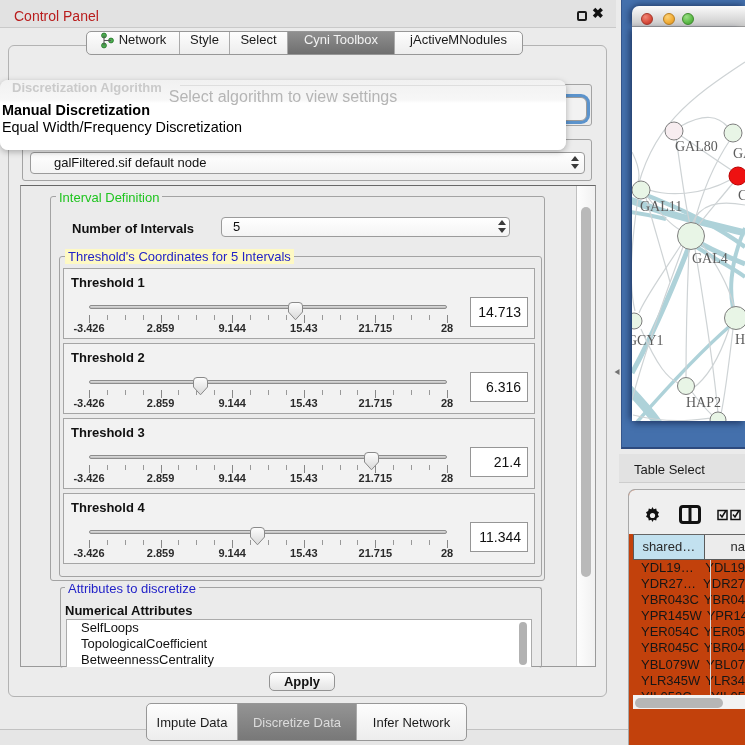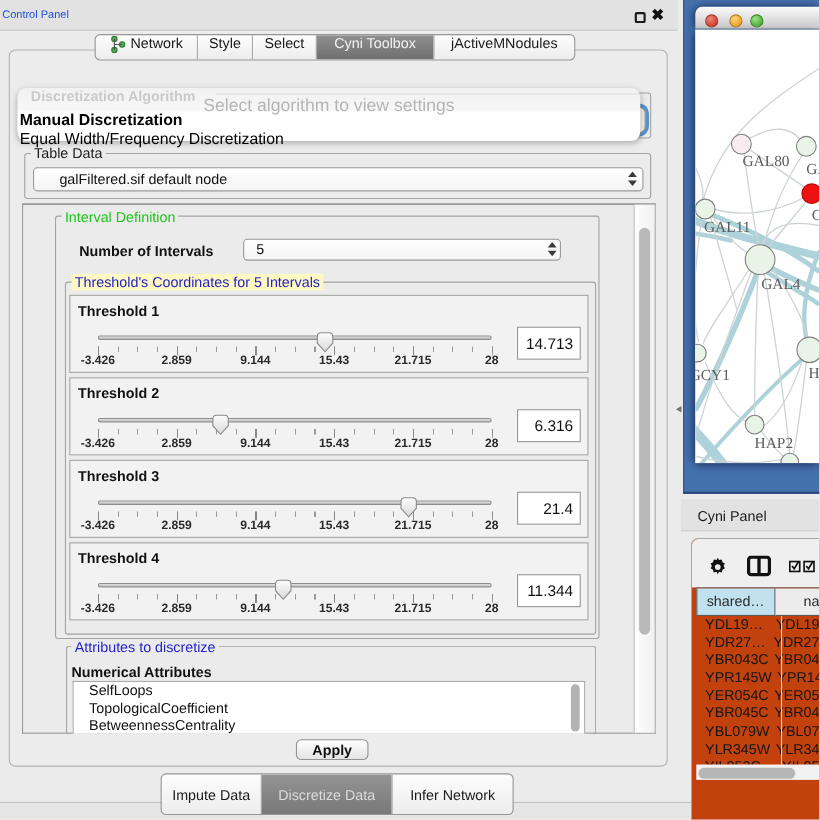--- a/index.html
+++ b/index.html
@@ -1,18 +1,18 @@
 <!DOCTYPE html>
 <html><head><meta charset="utf-8"><style>
 *{margin:0;padding:0;box-sizing:border-box}
 html,body{width:745px;height:745px;overflow:hidden}
 body{font-family:"Liberation Sans",sans-serif;background:#ebebeb;position:relative}
 .abs{position:absolute}
 #cptitle{left:0;top:0;width:616px;height:28px;background:#e2e2e2;border-bottom:1px solid #c9c9c9}
-#cptitle .t{position:absolute;left:2px;top:8px;font-size:10px;color:#1d4ed8}
+#cptitle .t{position:absolute;left:14px;top:8px;font-size:14px;color:#b91c1c}
 #minbox{left:577px;top:11px;width:10px;height:10px;border:2px solid #1b1b1b;border-radius:2px}
 #closex{left:592px;top:5px;font-size:14px;font-weight:bold;color:#111}
 #mainpanel{left:8px;top:45px;width:599px;height:652px;background:#ececec;border:1px solid #b3b3b3;border-radius:6px}
 
 #toptabs{left:86px;top:31px;height:24px;display:flex;background:linear-gradient(#fdfdfd,#ededed);border:1px solid #979797;border-radius:5px;overflow:hidden;z-index:30;font-size:13px;color:#1a1a1a}
 #toptabs .tab{display:flex;align-items:flex-start;justify-content:center;border-right:1px solid #aaa;height:100%}
 #toptabs .tab:last-child{border-right:none}
 #toptabs .sel{background:linear-gradient(#8f8f8f,#6f6f6f);color:#f2f2f2}
 
 .group{border:1px solid #a3a3a3;border-radius:3px}
@@ -41,21 +41,21 @@
 #listthumb{left:519px;top:622px;width:8px;height:43px;background:#b2b2b2;border-radius:4px}
 
 #apply{left:269px;top:672px;width:66px;height:19px;background:linear-gradient(#ffffff,#e4e4e4);border:1px solid #939393;border-radius:5px;font-size:13px;font-weight:bold;text-align:center;line-height:17px;color:#111}
 
 #bottabs{left:146px;top:703px;height:38px;display:flex;background:linear-gradient(#fdfdfd,#ededed);border:1px solid #979797;border-radius:5px;overflow:hidden;font-size:13px;color:#1a1a1a;z-index:5}
 #bottabs .tab{display:flex;align-items:center;justify-content:center;border-right:1px solid #aaa;height:100%}
 #bottabs .tab:last-child{border-right:none}
 #bottabs .sel{background:linear-gradient(#949494,#787878);color:#dcdcdc}
 #bottomstrip{left:0;top:729px;width:745px;height:16px;background:#e6e6e6;border-top:1px solid #c2c2c2}
 
-#popup{left:16px;top:80px;width:566px;height:48px;background:linear-gradient(#f1f1f1 0,#f7f7f7 20px,#ffffff 23px);border-radius:8px;box-shadow:0 2px 6px rgba(0,0,0,0.28);z-index:20}
+#popup{left:0;top:80px;width:566px;height:70px;background:linear-gradient(#f1f1f1 0,#f7f7f7 20px,#ffffff 23px);border-radius:8px;box-shadow:0 2px 6px rgba(0,0,0,0.28);z-index:20}
 #ghost1{position:absolute;left:12px;top:0px;font-size:13px;font-weight:bold;color:#cacaca}
 #popup .ph{position:absolute;left:0;right:0;top:8px;text-align:center;font-size:16px;color:#b5b5b5}
 #popup .it1{position:absolute;left:2px;top:22px;font-size:14.4px;font-weight:bold;color:#000}
 #popup .it2{position:absolute;left:2px;top:39px;font-size:14.4px;color:#000}
 
 #dacombo{left:26px;top:97px;width:561px;height:24px;background:#f2f2f2;border:1px solid #9b9b9b;border-radius:6px;box-shadow:0 0 0 3px #5b93cc;z-index:1}
 
 #netframe{left:621px;top:0;width:124px;height:449px;background:#4470ac;border-left:1px solid #35568c;border-bottom:2px solid #2d4a7e}
 #nettitle{left:632px;top:6px;width:113px;height:21px;background:linear-gradient(#fbfbfb,#c9c9c9);border-bottom:1px solid #9a9a9a;border-top-left-radius:7px;box-shadow:-5px 0 6px -2px rgba(15,30,65,.5),0 -4px 5px -2px rgba(15,30,65,.4)}
 .light{position:absolute;top:7px;width:12px;height:12px;border-radius:50%}
@@ -212,21 +212,21 @@
     <text x="738" y="200">C</text>
     <text x="692" y="263">GAL4</text>
     <text x="627" y="345">GCY1</text>
     <text x="735" y="344">H</text>
     <text x="686" y="407">HAP2</text>
   </g>
 </svg>
 </div>
 
 <div class="abs" id="tpbar">
-    <span class="t">Cyni Panel</span>
+    <span class="t">Table Select</span>
   </div>
 <div class="abs" id="tcard">
   <div id="ttoolbar">
     <svg width="17" height="17" viewBox="0 0 17 17" style="position:absolute;left:15px;top:17px">
         <path fill="#111" d="M8.5 0 l1.2 2.2 2.5-.6.6 2.5 2.2 1.2-1.2 2.2 1.2 2.2-2.2 1.2-.6 2.5-2.5-.6-1.2 2.2-1.2-2.2-2.5.6-.6-2.5-2.2-1.2 1.2-2.2-1.2-2.2 2.2-1.2.6-2.5 2.5.6z"></path>
         <circle cx="8.5" cy="8.5" r="2.6" fill="#efefef"></circle>
       </svg>
     <svg width="22" height="19" viewBox="0 0 22 19" style="position:absolute;left:50px;top:15px">
         <rect x="1.5" y="1.5" width="19" height="16" rx="2.5" fill="none" stroke="#111" stroke-width="3"></rect>
         <line x1="11" y1="1.5" x2="11" y2="17.5" stroke="#111" stroke-width="3"></line>

